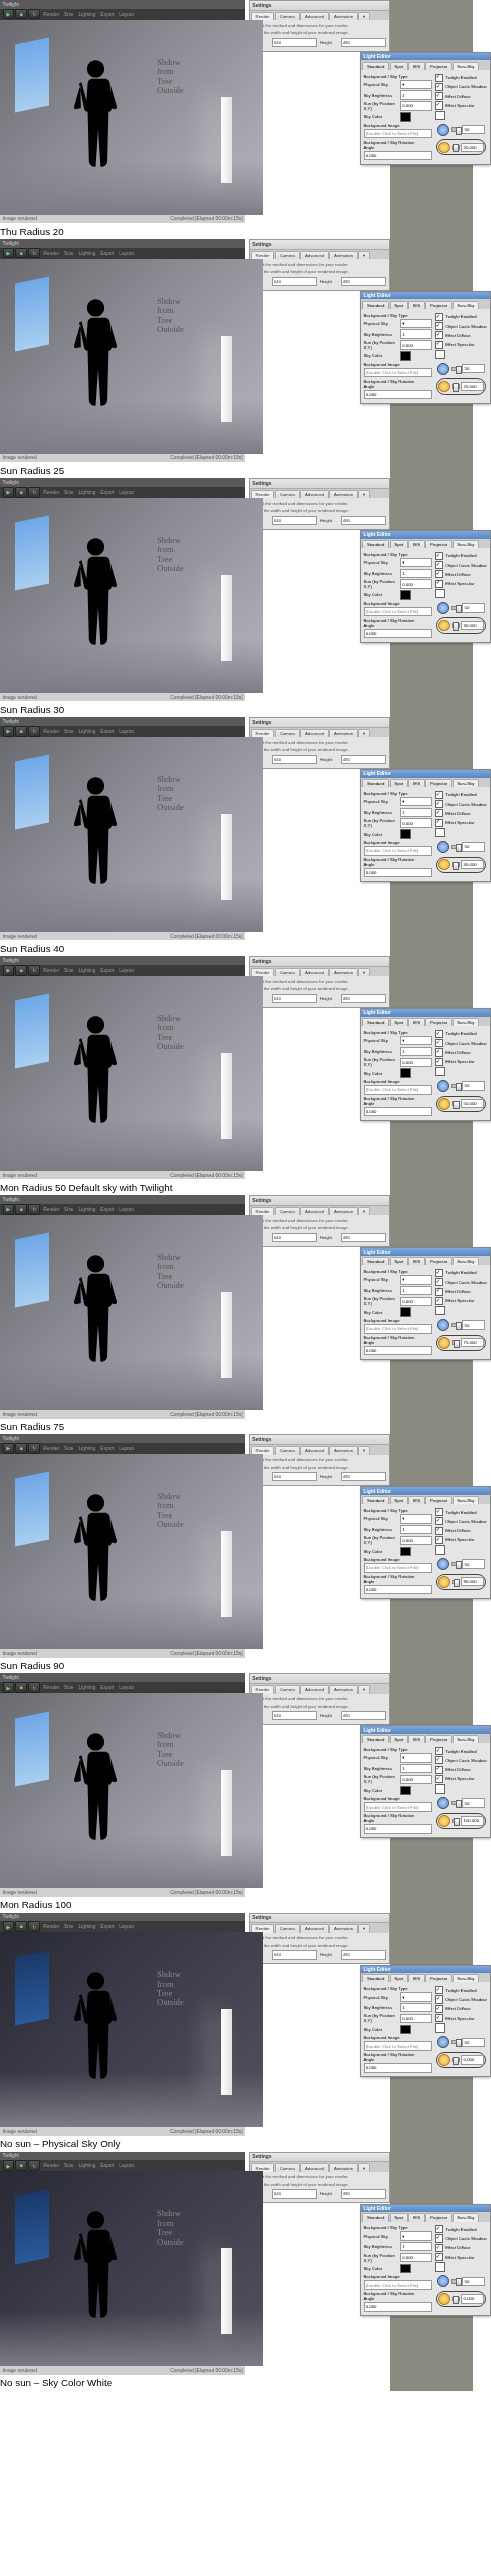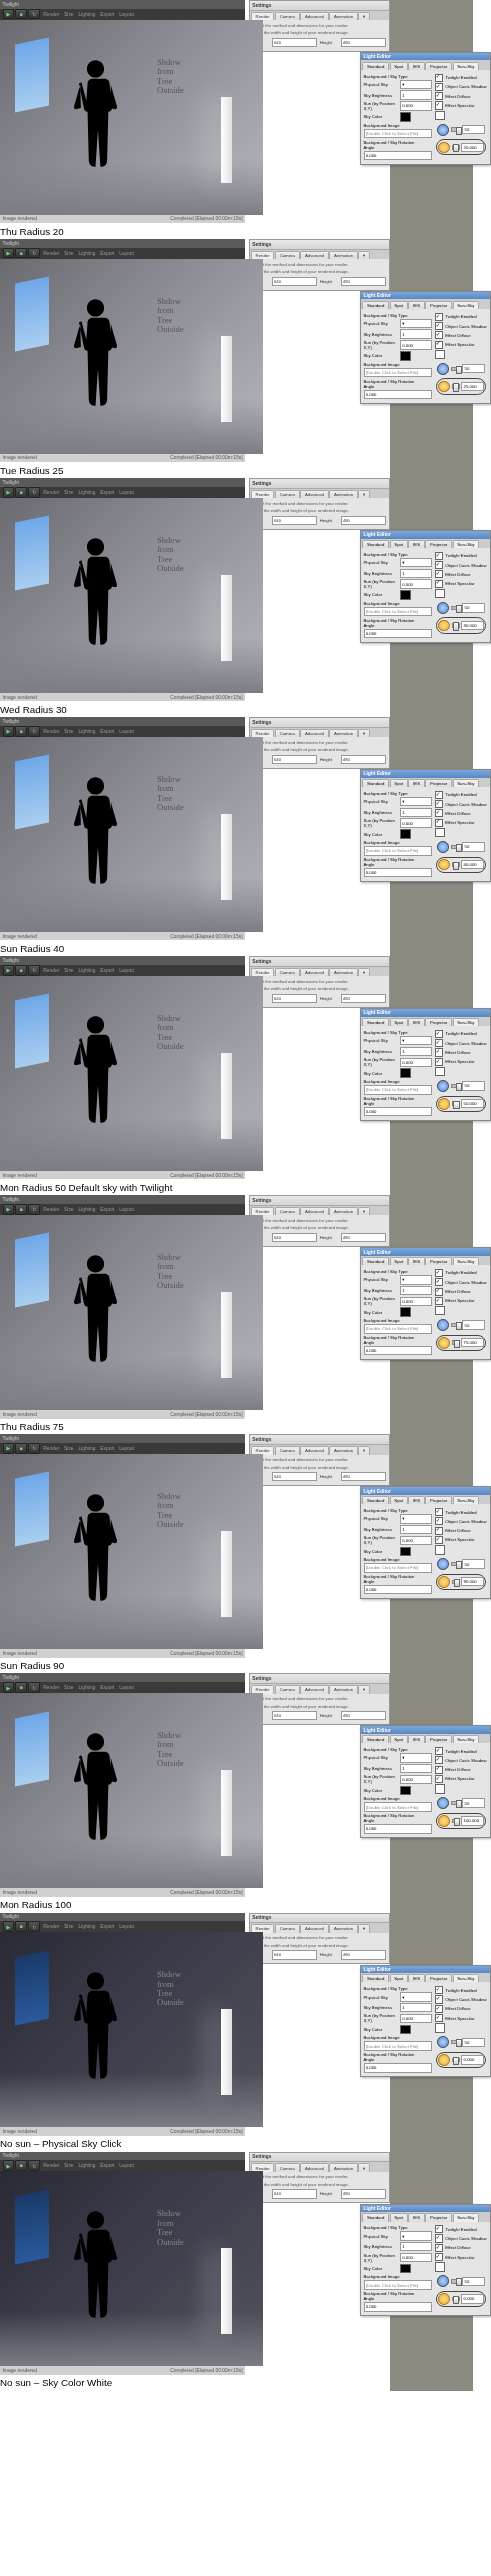--- a/index.html
+++ b/index.html
@@ -420,21 +420,21 @@
           <div>Outside</div>
         </div>
         <div class="silhouette"><svg viewBox="0 0 90 210">
               <path fill="#000" d="M45 0c8 0 14 6 14 14s-6 14-14 14-14-6-14-14S37 0 45 0zM30 30h30c5 0 8 4 8 8l4 40c0 4-3 6-6 6l-2 80c0 6-4 10-9 10h-2l-4-60-4 60h-2c-5 0-9-4-9-10l-2-80c-3 0-6-2-6-6l-8-40 4-2 8 30 2-28c0-4 3-8 8-8zM20 40l-10 35c-1 3 1 5 3 5l8-2zM70 40l10 35c1 3-1 5-3 5l-8-2z"></path>
             </svg></div>
       </div>
       <div class="status-bar">
         <span>Image rendered</span>
         <span>Completed  [Elapsed 00:00m:15s]</span>
       </div>
-      <div class="caption-row">Tue Radius 25</div>
+      <div class="caption-row">Sun Radius 25</div>
     </div>
 
     <div class="settings-col">
       <div class="settings-panel">
         <div class="settings-header">Settings</div>
         <div class="tab-row">
           <div class="tab active">Render</div>
             <div class="tab">Camera</div>
             <div class="tab">Advanced</div>
             <div class="tab">Animation</div>
@@ -562,21 +562,21 @@
           <div>Outside</div>
         </div>
         <div class="silhouette"><svg viewBox="0 0 90 210">
               <path fill="#000" d="M45 0c8 0 14 6 14 14s-6 14-14 14-14-6-14-14S37 0 45 0zM30 30h30c5 0 8 4 8 8l4 40c0 4-3 6-6 6l-2 80c0 6-4 10-9 10h-2l-4-60-4 60h-2c-5 0-9-4-9-10l-2-80c-3 0-6-2-6-6l-8-40 4-2 8 30 2-28c0-4 3-8 8-8zM20 40l-10 35c-1 3 1 5 3 5l8-2zM70 40l10 35c1 3-1 5-3 5l-8-2z"></path>
             </svg></div>
       </div>
       <div class="status-bar">
         <span>Image rendered</span>
         <span>Completed  [Elapsed 00:00m:15s]</span>
       </div>
-      <div class="caption-row">Wed Radius 30</div>
+      <div class="caption-row">Sun Radius 30</div>
     </div>
 
     <div class="settings-col">
       <div class="settings-panel">
         <div class="settings-header">Settings</div>
         <div class="tab-row">
           <div class="tab active">Render</div>
             <div class="tab">Camera</div>
             <div class="tab">Advanced</div>
             <div class="tab">Animation</div>
@@ -988,21 +988,21 @@
           <div>Outside</div>
         </div>
         <div class="silhouette"><svg viewBox="0 0 90 210">
               <path fill="#000" d="M45 0c8 0 14 6 14 14s-6 14-14 14-14-6-14-14S37 0 45 0zM30 30h30c5 0 8 4 8 8l4 40c0 4-3 6-6 6l-2 80c0 6-4 10-9 10h-2l-4-60-4 60h-2c-5 0-9-4-9-10l-2-80c-3 0-6-2-6-6l-8-40 4-2 8 30 2-28c0-4 3-8 8-8zM20 40l-10 35c-1 3 1 5 3 5l8-2zM70 40l10 35c1 3-1 5-3 5l-8-2z"></path>
             </svg></div>
       </div>
       <div class="status-bar">
         <span>Image rendered</span>
         <span>Completed  [Elapsed 00:00m:15s]</span>
       </div>
-      <div class="caption-row">Thu Radius 75</div>
+      <div class="caption-row">Sun Radius 75</div>
     </div>
 
     <div class="settings-col">
       <div class="settings-panel">
         <div class="settings-header">Settings</div>
         <div class="tab-row">
           <div class="tab active">Render</div>
             <div class="tab">Camera</div>
             <div class="tab">Advanced</div>
             <div class="tab">Animation</div>
@@ -1414,21 +1414,21 @@
           <div>Outside</div>
         </div>
         <div class="silhouette"><svg viewBox="0 0 90 210">
               <path fill="#000" d="M45 0c8 0 14 6 14 14s-6 14-14 14-14-6-14-14S37 0 45 0zM30 30h30c5 0 8 4 8 8l4 40c0 4-3 6-6 6l-2 80c0 6-4 10-9 10h-2l-4-60-4 60h-2c-5 0-9-4-9-10l-2-80c-3 0-6-2-6-6l-8-40 4-2 8 30 2-28c0-4 3-8 8-8zM20 40l-10 35c-1 3 1 5 3 5l8-2zM70 40l10 35c1 3-1 5-3 5l-8-2z"></path>
             </svg></div>
       </div>
       <div class="status-bar">
         <span>Image rendered</span>
         <span>Completed  [Elapsed 00:00m:15s]</span>
       </div>
-      <div class="caption-row">No sun – Physical Sky Click</div>
+      <div class="caption-row">No sun – Physical Sky Only</div>
     </div>
 
     <div class="settings-col">
       <div class="settings-panel">
         <div class="settings-header">Settings</div>
         <div class="tab-row">
           <div class="tab active">Render</div>
             <div class="tab">Camera</div>
             <div class="tab">Advanced</div>
             <div class="tab">Animation</div>

